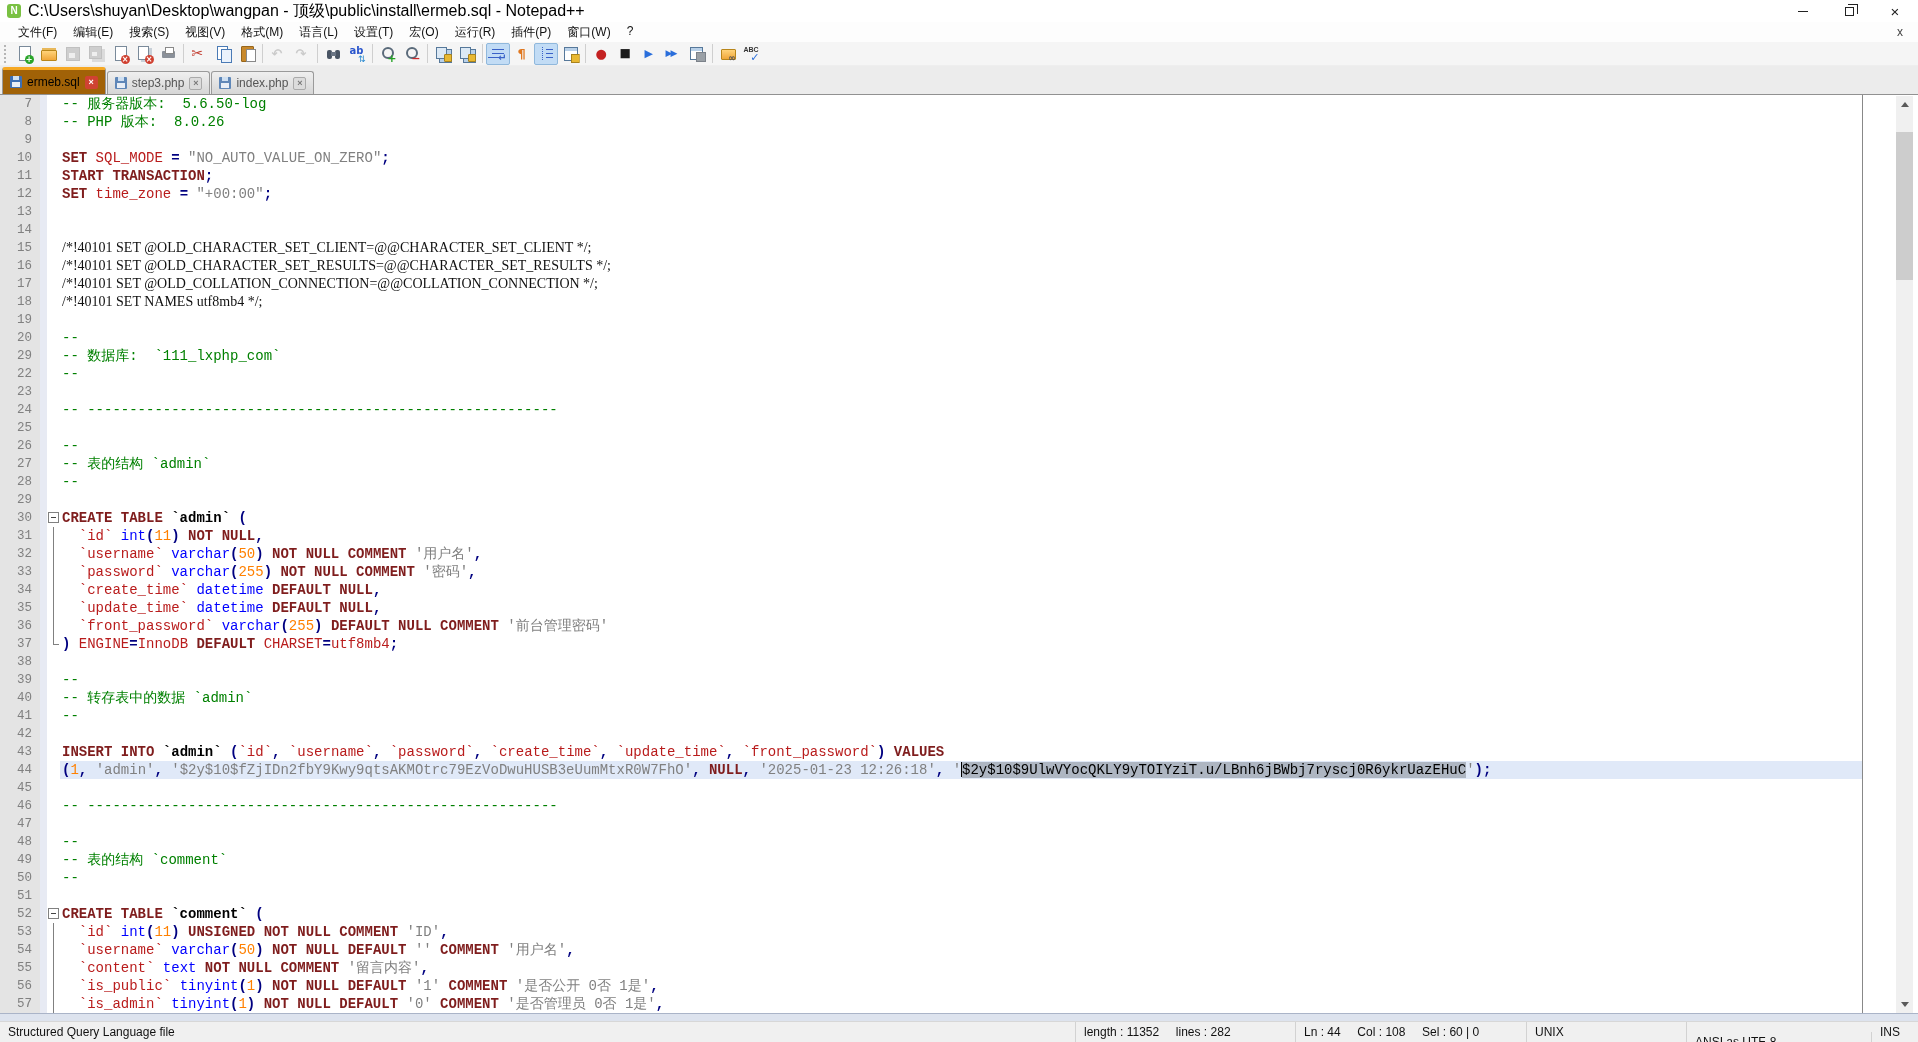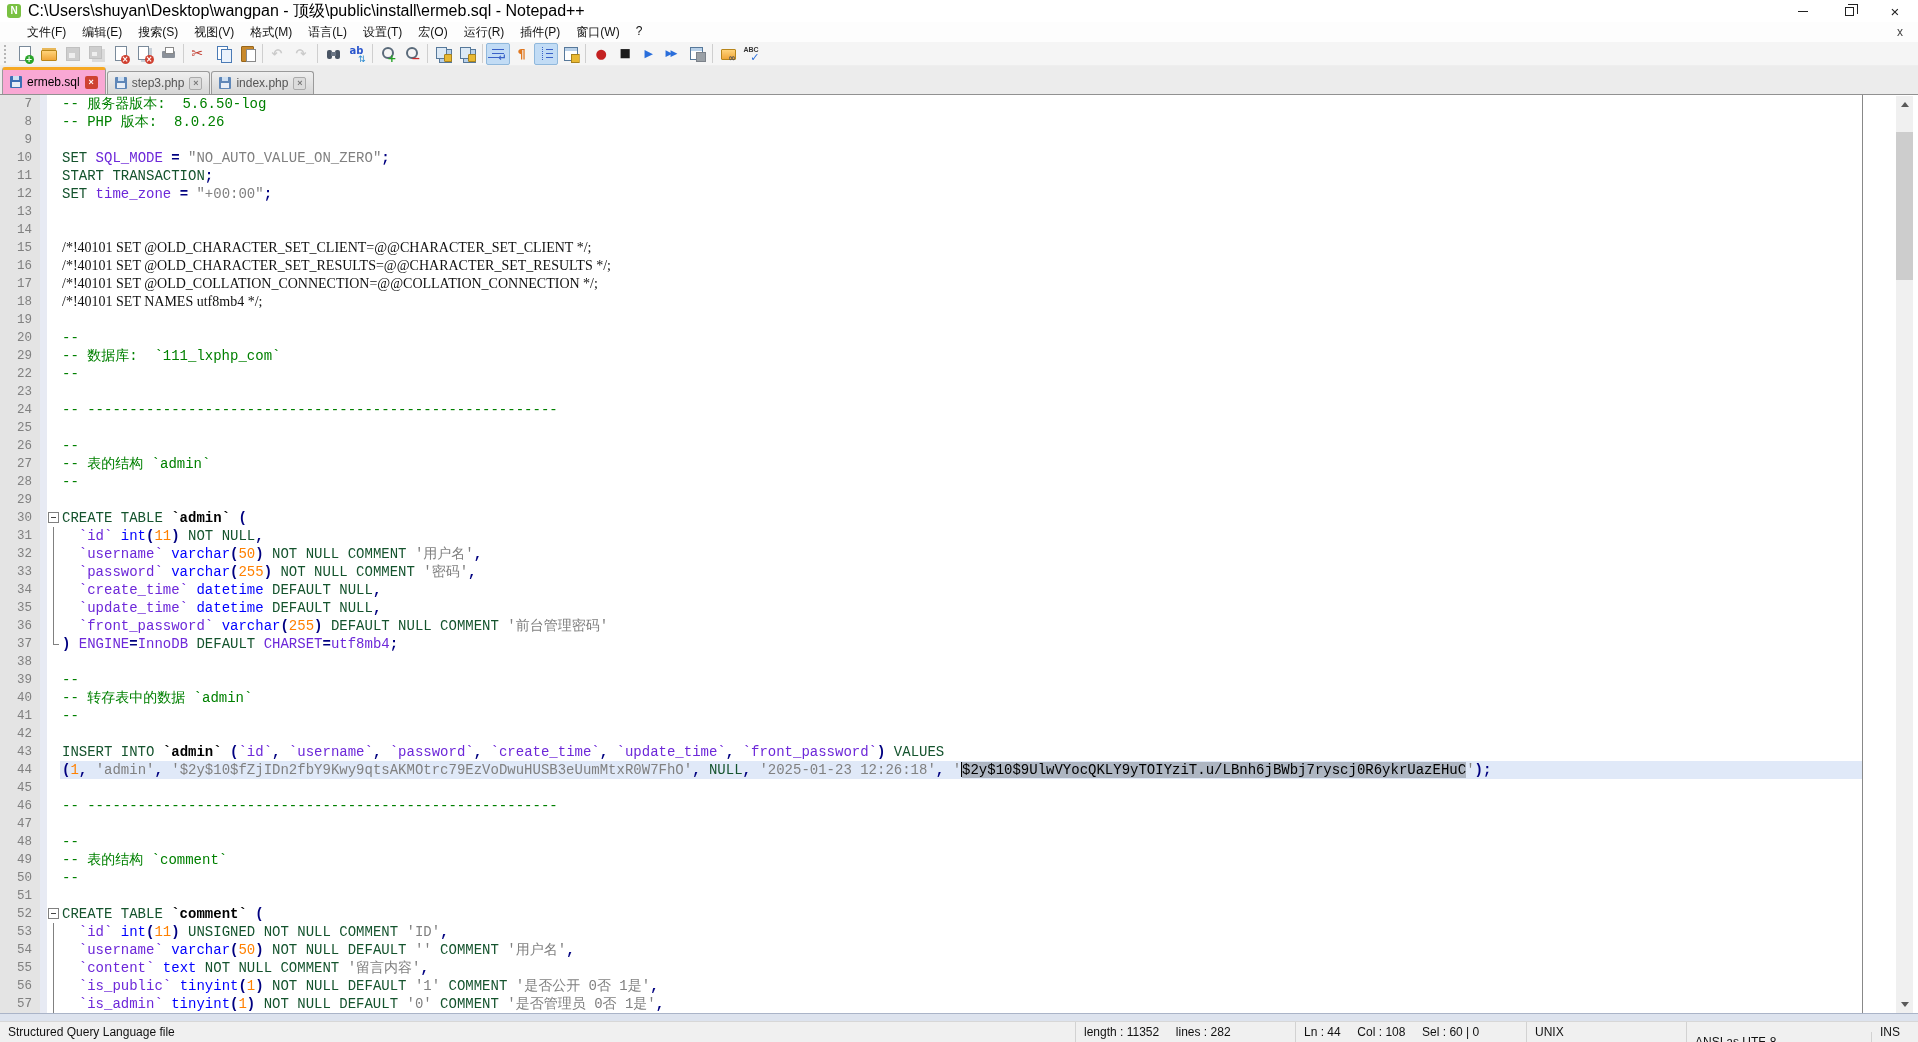--- a/index.html
+++ b/index.html
@@ -13,21 +13,21 @@
     color:#fff;font:bold 10px/14px "Liberation Sans",sans-serif;text-align:center;}
   .title-text{font-size:16px;color:#000;}
   .winbtns{margin-left:auto;display:flex;height:22px;}
   .winbtn{width:46px;height:22px;display:flex;align-items:center;justify-content:center;color:#222;}
   .glyph-min{width:10px;height:1px;background:#222;}
   .glyph-restore{width:9px;height:9px;border:1px solid #222;position:relative;background:#fff;}
   .glyph-restore::before{content:'';position:absolute;left:2px;top:-4px;width:9px;height:9px;border:1px solid #222;border-bottom:none;border-left:none;}
   .glyph-close{font-size:15px;line-height:15px;}
 
   
-  .menubar{position:absolute;top:22px;left:0;right:0;height:20px;background:#fdfdfd;display:flex;align-items:center;padding-left:19px;}
+  .menubar{position:absolute;top:22px;left:0;right:0;height:20px;background:#fdfdfd;display:flex;align-items:center;padding-left:10px;}
   .menu-item{padding:2px 8px;font-size:12px;color:#111;}
   .menu-doc-close{position:absolute;right:6px;top:2px;width:24px;height:16px;text-align:center;color:#444;font-size:12px;line-height:16px;}
 
   
   .toolbar{position:absolute;top:42px;left:0;right:0;height:24px;background:#f5f5f5;display:flex;align-items:center;padding-left:2px;border-bottom:1px solid #eee;}
   .grip{width:5px;height:18px;border-left:2px dotted #b5b5b5;margin:0 3px 0 2px;}
   .tsep{width:1px;height:19px;background:#cfcfcf;margin:0 3px;}
   .tbtn{width:24px;height:22px;display:flex;align-items:center;justify-content:center;border:1px solid transparent;border-radius:2px;}
   .tbtn.pressed{background:#c2dcf5;border-color:#90b8dc;}
   .tbtn.disabled{filter:grayscale(1);opacity:.45;}
@@ -78,21 +78,21 @@
   .i-macro-save::after{content:'';right:0;bottom:0;width:8px;height:8px;background:#9aa0a6;border:1px solid #7c828a;}
   .i-monitoring::before{content:'';left:1px;top:4px;width:13px;height:9px;background:linear-gradient(#ffd37a,#f0a73a);border:1px solid #b8861b;border-radius:1px;}
   .i-monitoring::after{content:'∞';right:1px;bottom:-1px;color:#555;font:bold 9px/9px "DejaVu Sans",sans-serif;}
   .i-spell-check::before{content:'ABC';left:0;top:1px;color:#333;font:bold 7px/8px "Liberation Sans",sans-serif;}
   .i-spell-check::after{content:'✓';right:1px;bottom:-1px;color:#2a6edb;font:bold 11px/11px "DejaVu Sans",sans-serif;}
 
   
   .tabbar{position:absolute;top:66px;left:0;right:0;height:29px;background:#ececec;display:flex;align-items:flex-end;padding-left:2px;border-bottom:1px solid #919191;}
   .tab{display:flex;align-items:center;gap:5px;padding:0 7px;height:23px;background:linear-gradient(#efefef,#d6d6d6);
     border:1px solid #9a9a9a;border-bottom:none;border-radius:3px 3px 0 0;margin-right:1px;color:#555;font-size:12px;}
-  .tab.active{height:27px;background:#f9a8d4;color:#000;border-top:3px solid #f6a823;padding-top:0;}
+  .tab.active{height:27px;background:#a16207;color:#000;border-top:3px solid #f6a823;padding-top:0;}
   .tab-floppy{width:12px;height:12px;background:#3d6fb4;position:relative;border-radius:1px;}
   .tab-floppy::before{content:'';position:absolute;left:3px;top:0;width:6px;height:4px;background:#cfe0f2;}
   .tab-floppy::after{content:'';position:absolute;left:2px;bottom:1px;width:8px;height:5px;background:#e8eef6;}
   .tab.inactive .tab-floppy{background:#5f87b8;}
   .tab-close{width:13px;height:13px;border-radius:2px;background:#cf4232;color:#fff;font:bold 9px/13px "Liberation Sans",sans-serif;text-align:center;}
   .tab.inactive .tab-close{background:#dcdcdc;border:1px solid #aaa;color:#777;line-height:11px;}
 
   
   .editor{position:absolute;top:95px;left:0;width:1863px;height:918px;background:#fff;border-right:1px solid #888;overflow:hidden;
     font-family:"Liberation Mono","DejaVu Sans Mono",monospace;font-size:14px;}
@@ -100,22 +100,22 @@
   .ln{width:40px;background:#e4e4e4;color:#808080;text-align:right;padding-right:8px;font-size:12.5px;flex:none;}
   .bm{width:7px;background:#e7eaf3;flex:none;}
   .fold{width:13px;background:#fff;position:relative;flex:none;}
   .fold.v::before{content:'';position:absolute;left:6px;top:0;bottom:0;width:1px;background:#808080;}
   .fold.end::before{content:'';position:absolute;left:6px;top:0;height:9px;width:1px;background:#808080;}
   .fold.end::after{content:'';position:absolute;left:6px;top:9px;width:6px;height:1px;background:#808080;}
   .fold.minus::before{content:'';position:absolute;left:1px;top:3px;width:9px;height:9px;border:1px solid #808080;background:#fff;}
   .fold.minus::after{content:'';position:absolute;left:4px;top:8px;width:5px;height:1px;background:#444;}
   .code{flex:1;padding-left:2px;}
   .row.cur .code{background:#e0e9f8;}
-  .c{color:#008000;} .k{color:#14532d;font-weight:normal;} .t{color:#0000ff;}
-  .i{color:#6d28d9;} .qb{color:#000;font-weight:bold;} .o{color:#000080;font-weight:bold;}
+  .c{color:#008000;} .k{color:#7f1d1d;font-weight:bold;} .t{color:#0000ff;}
+  .i{color:#b91c1c;} .qb{color:#000;font-weight:bold;} .o{color:#000080;font-weight:bold;}
   .n{color:#ff8000;} .s{color:#808080;} .p{color:#101010;font-family:Liberation Serif, serif;}
   .sel{background:#aeb6c2;}
   span.caret{display:inline-block;width:0;height:15px;border-left:1px solid #000;vertical-align:-3px;}
 
   
   .scrollgutter{position:absolute;top:96px;right:0;width:55px;height:917px;background:#fff;}
   .vscroll{position:absolute;top:0;right:5px;width:17px;height:100%;background:#f0f0f0;}
   .sarrow{position:absolute;left:0;width:17px;height:17px;background:#f0f0f0;display:flex;align-items:center;justify-content:center;}
   .sarrow.up{top:0;} .sarrow.down{bottom:0;}
   .tri-up{width:0;height:0;border-left:4px solid transparent;border-right:4px solid transparent;border-bottom:5px solid #5a5a5a;}

